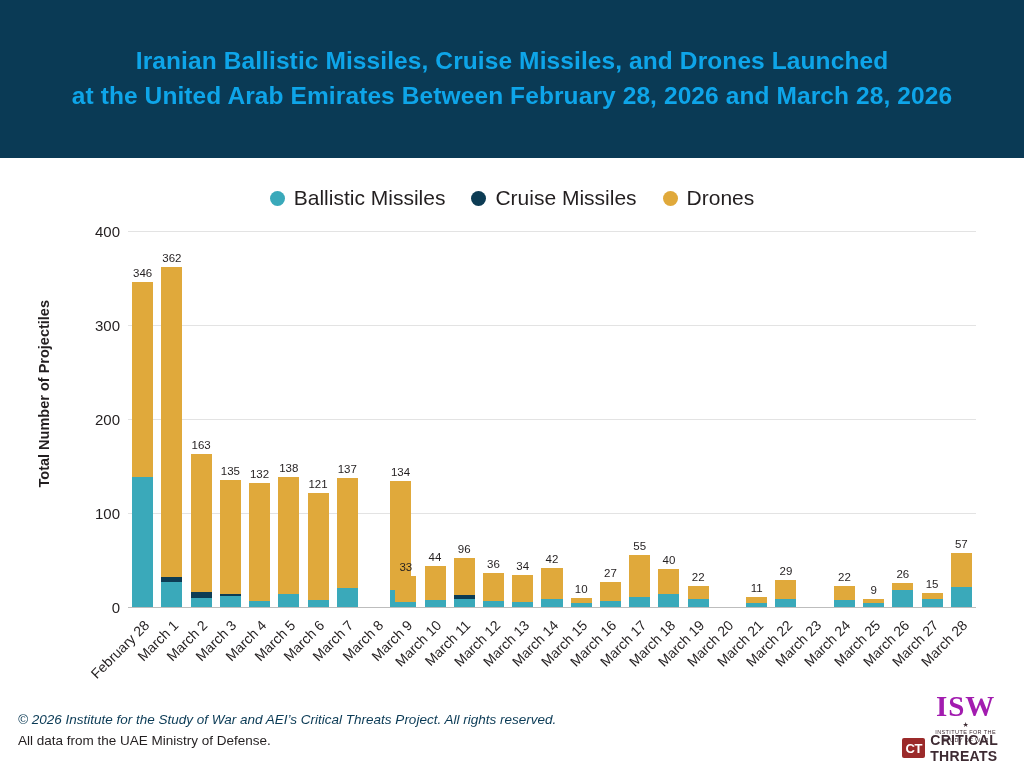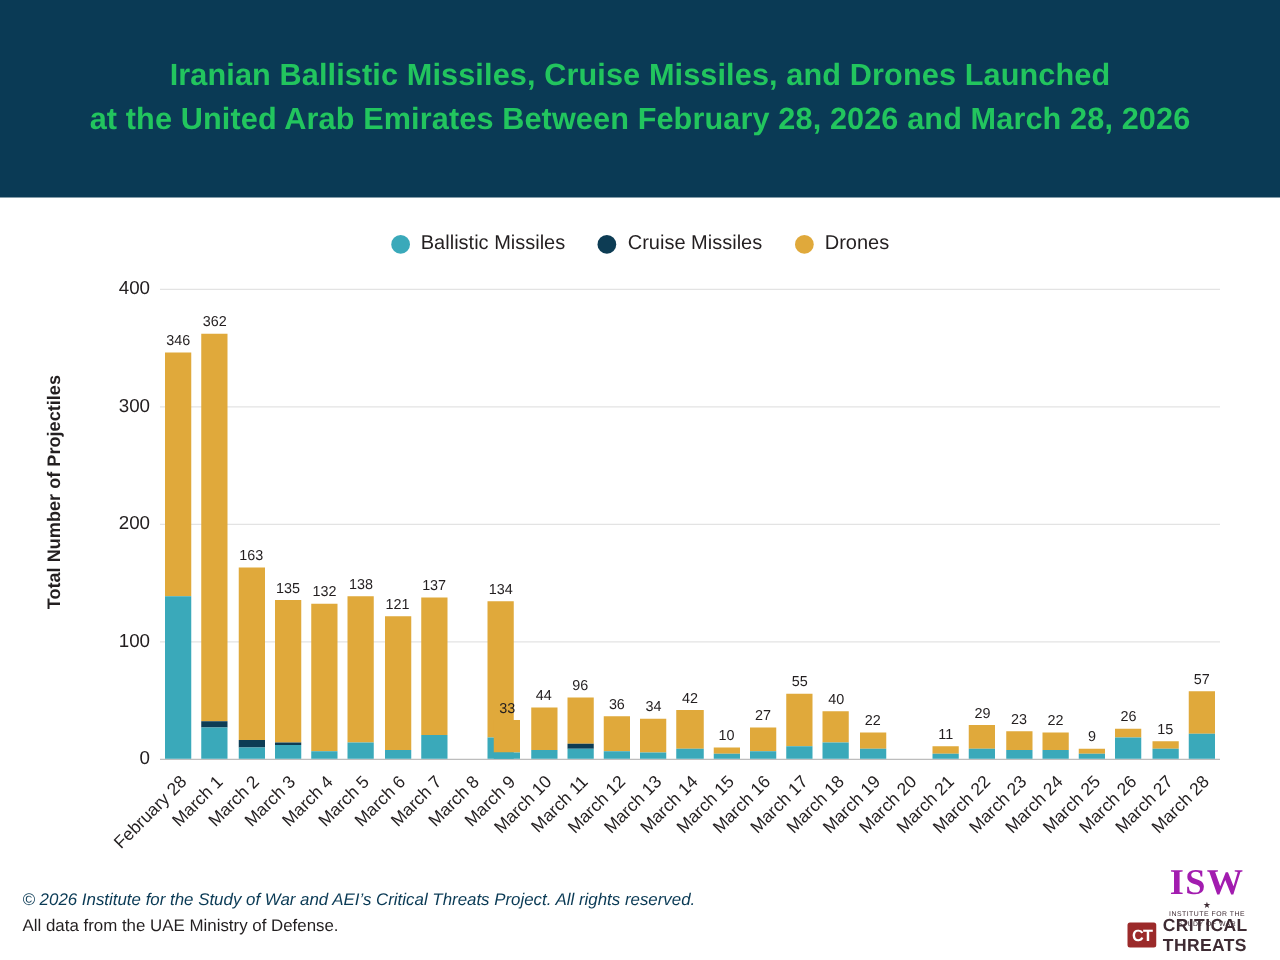--- a/index.html
+++ b/index.html
@@ -26,21 +26,21 @@
     width: 1024px;
     height: 158px;
     background: #0b3954;
     background: #0a3a55;
     display: flex;
     flex-direction: column;
     align-items: center;
     justify-content: center;
   }
   .header .title-line {
-    color: #22c55e;
+    color: #0ea5e9;
     font-size: 24.5px;
     font-weight: bold;
     letter-spacing: 0.1px;
     line-height: 1.42;
     text-align: center;
     white-space: nowrap;
   }
 
   
   .legend {
@@ -58,21 +58,21 @@
     align-items: center;
     gap: 9px;
   }
   .legend-dot {
     width: 15px;
     height: 15px;
     border-radius: 50%;
     display: block;
   }
   .legend-label {
-    font-size: 16px;
+    font-size: 21px;
     color: #231f20;
   }
 
   
   .plot-wrap {
     position: absolute;
     left: 0;
     top: 0;
     width: 1024px;
     height: 768px;
@@ -432,27 +432,20 @@
             <div class="seg" style="height: 3.76px; background: rgb(58, 169, 186);"></div>
           </div>
           <div class="bar-total" style="bottom: 13.34px;">11</div>
         </div>
         <div class="bar-group" style="left: 647.404px; width: 21.0538px; height: 376px; bottom: 161px;">
           <div class="bar-stack">
             <div class="seg" style="height: 19.74px; background: rgb(224, 169, 59);"></div>
             <div class="seg" style="height: 7.52px; background: rgb(58, 169, 186);"></div>
           </div>
           <div class="bar-total" style="bottom: 30.26px;">29</div>
-        </div>
-        <div class="bar-group" style="left: 676.646px; width: 21.0538px; height: 376px; bottom: 161px;">
-          <div class="bar-stack">
-            <div class="seg" style="height: 15.04px; background: rgb(224, 169, 59);"></div>
-            <div class="seg" style="height: 6.58px; background: rgb(58, 169, 186);"></div>
-          </div>
-          <div class="bar-total" style="bottom: 24.62px;">23</div>
         </div>
         <div class="bar-group" style="left: 705.887px; width: 21.0538px; height: 376px; bottom: 161px;">
           <div class="bar-stack">
             <div class="seg" style="height: 14.1px; background: rgb(224, 169, 59);"></div>
             <div class="seg" style="height: 6.58px; background: rgb(58, 169, 186);"></div>
           </div>
           <div class="bar-total" style="bottom: 23.68px;">22</div>
         </div>
         <div class="bar-group" style="left: 735.128px; width: 21.0538px; height: 376px; bottom: 161px;">
           <div class="bar-stack">

